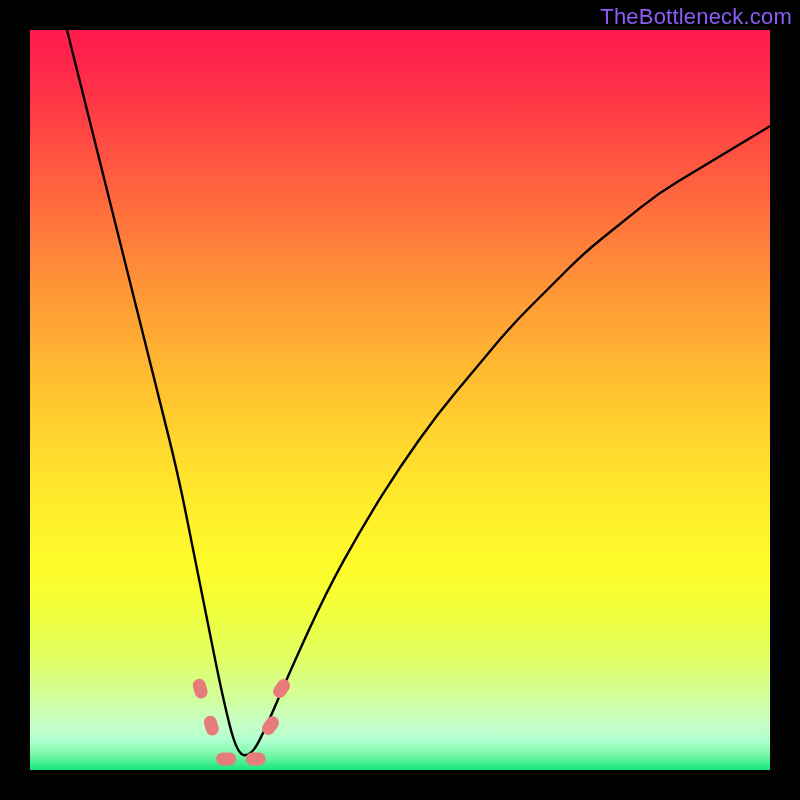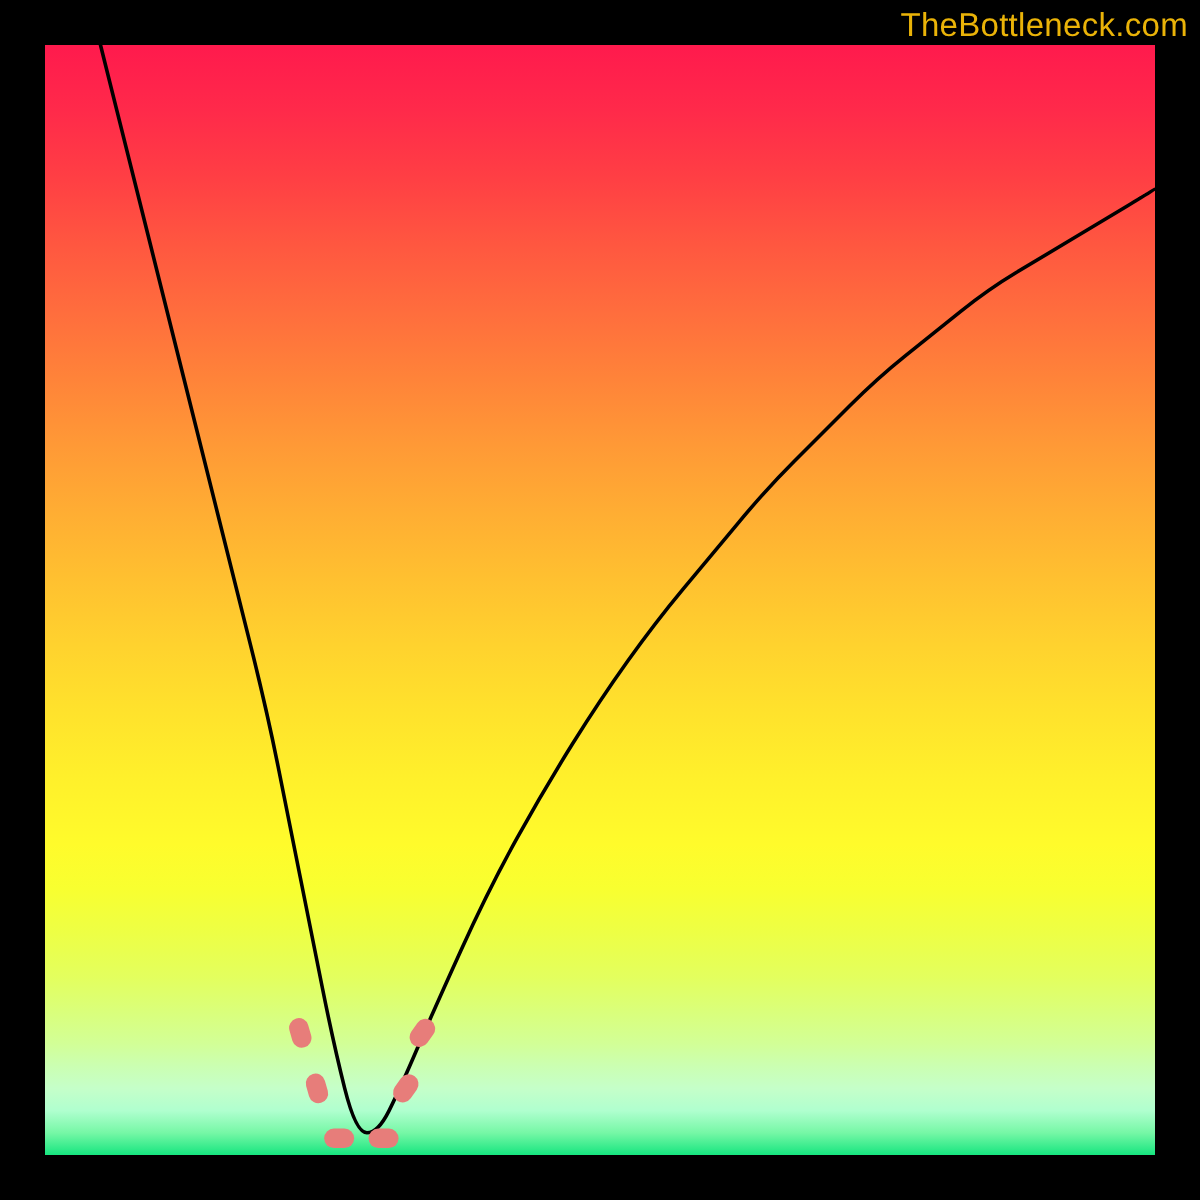--- a/index.html
+++ b/index.html
@@ -56,21 +56,21 @@
     position: absolute;
     left: 0;
     top: 0;
     width: 740px;
     height: 740px;
   }
   .watermark {
     position: absolute;
     top: 4px;
     right: 8px;
-    color: #eab308;
+    color: #8b5cf6;
     font-size: 22px;
     font-weight: 400;
     letter-spacing: 0.2px;
     user-select: none;
   }
 </style>
 </head>
 <body>
 
 <div class="frame">

